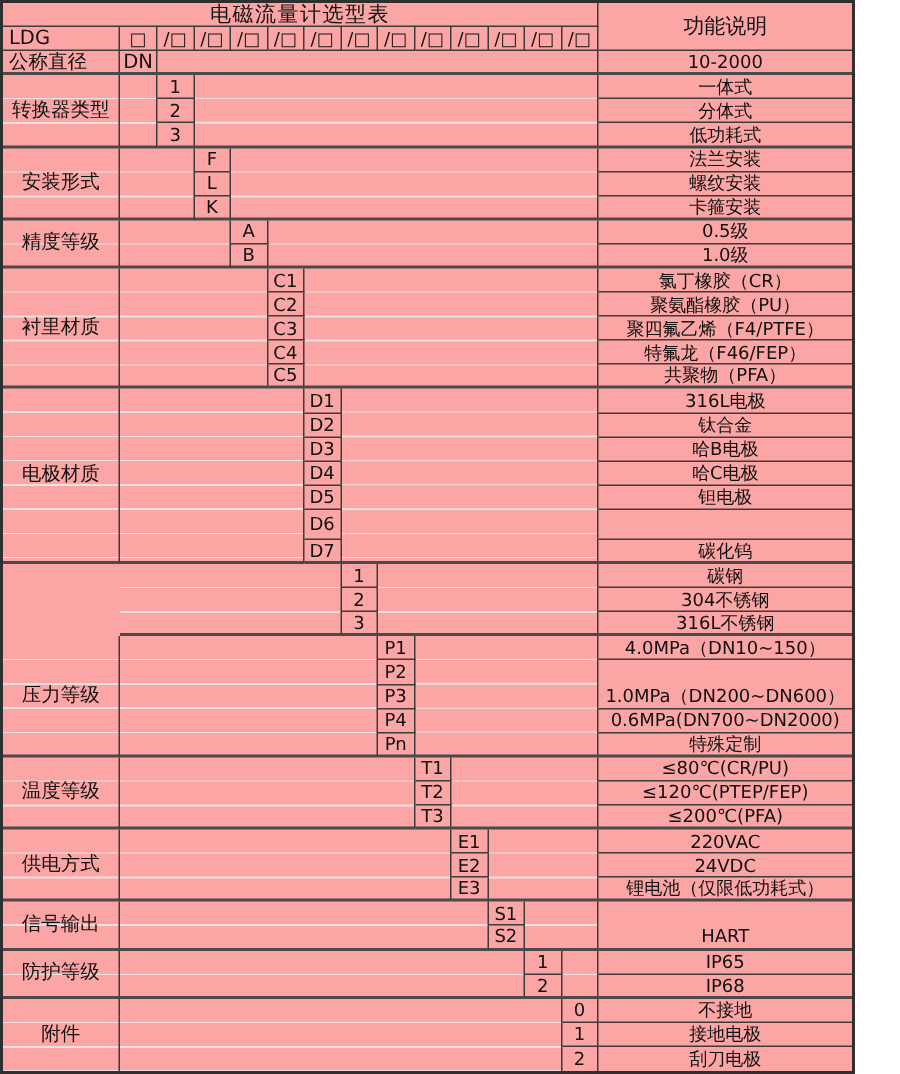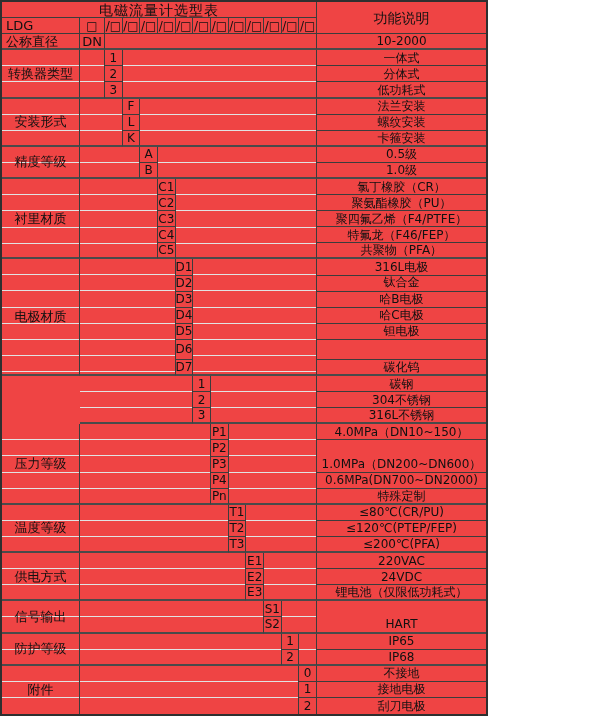--- a/index.html
+++ b/index.html
@@ -1,22 +1,22 @@
 <!DOCTYPE html>
 <html><head>
 <meta charset="utf-8">
 <style>
   html, body { margin: 0; padding: 0; background: #ffffff; }
   .table {
-    width: 488px; height: 716px; box-sizing: border-box;
+    width: 570px; height: 716px; box-sizing: border-box;
     border: 2px solid #2f2f2f;
     display: grid;
     grid-template-columns: 78px 25px repeat(12, 1fr) 169px;
     grid-template-rows: repeat(44, 1fr);
-    background: #ef4444;
+    background: #fca5a5;
     font-family: "DejaVu Sans", "Liberation Sans", sans-serif;
     color: #111111;
   }
   .cell {
     box-sizing: border-box;
     border-right: 1px solid #3c3c3c;
     border-bottom: 1px solid #3c3c3c;
     display: flex; align-items: center; justify-content: center;
     font-size: 13px; line-height: 1;
     white-space: nowrap; overflow: hidden;
@@ -103,21 +103,21 @@
     <div class="cell code " style="grid-area: 15 / 6;">C4</div>
     <div class="cell desc no-r " style="grid-area: 15 / 15;">特氟龙（F46/FEP）</div>
     <div class="cell code thick-b" style="grid-area: 16 / 6;">C5</div>
     <div class="cell desc no-r thick-b" style="grid-area: 16 / 15;">共聚物（PFA）</div>
     <div class="cell faint thick-b" style="grid-area: 17 / 1 / 24;">电极材质</div>
     <div class="cell faint thick-b" style="grid-area: 17 / 2 / 24 / 7;"></div>
     <div class="cell faint thick-b" style="grid-area: 17 / 8 / 24 / 15;"></div>
     <div class="cell code " style="grid-area: 17 / 7;">D1</div>
     <div class="cell desc no-r " style="grid-area: 17 / 15;">316L电极</div>
     <div class="cell code " style="grid-area: 18 / 7;">D2</div>
-    <div class="cell desc no-r " style="grid-area: 18 / 15; font-family: Liberation Mono, monospace;">钛合金</div>
+    <div class="cell desc no-r " style="grid-area: 18 / 15;">钛合金</div>
     <div class="cell code " style="grid-area: 19 / 7;">D3</div>
     <div class="cell desc no-r " style="grid-area: 19 / 15;">哈B电极</div>
     <div class="cell code " style="grid-area: 20 / 7;">D4</div>
     <div class="cell desc no-r " style="grid-area: 20 / 15;">哈C电极</div>
     <div class="cell code " style="grid-area: 21 / 7;">D5</div>
     <div class="cell desc no-r " style="grid-area: 21 / 15;">钽电极</div>
     <div class="cell code " style="grid-area: 22 / 7;">D6</div>
     <div class="cell desc no-r " style="grid-area: 22 / 15; margin-top: 19px;">铂铱电极</div>
     <div class="cell code thick-b" style="grid-area: 23 / 7;">D7</div>
     <div class="cell desc no-r thick-b" style="grid-area: 23 / 15;">碳化钨</div>

